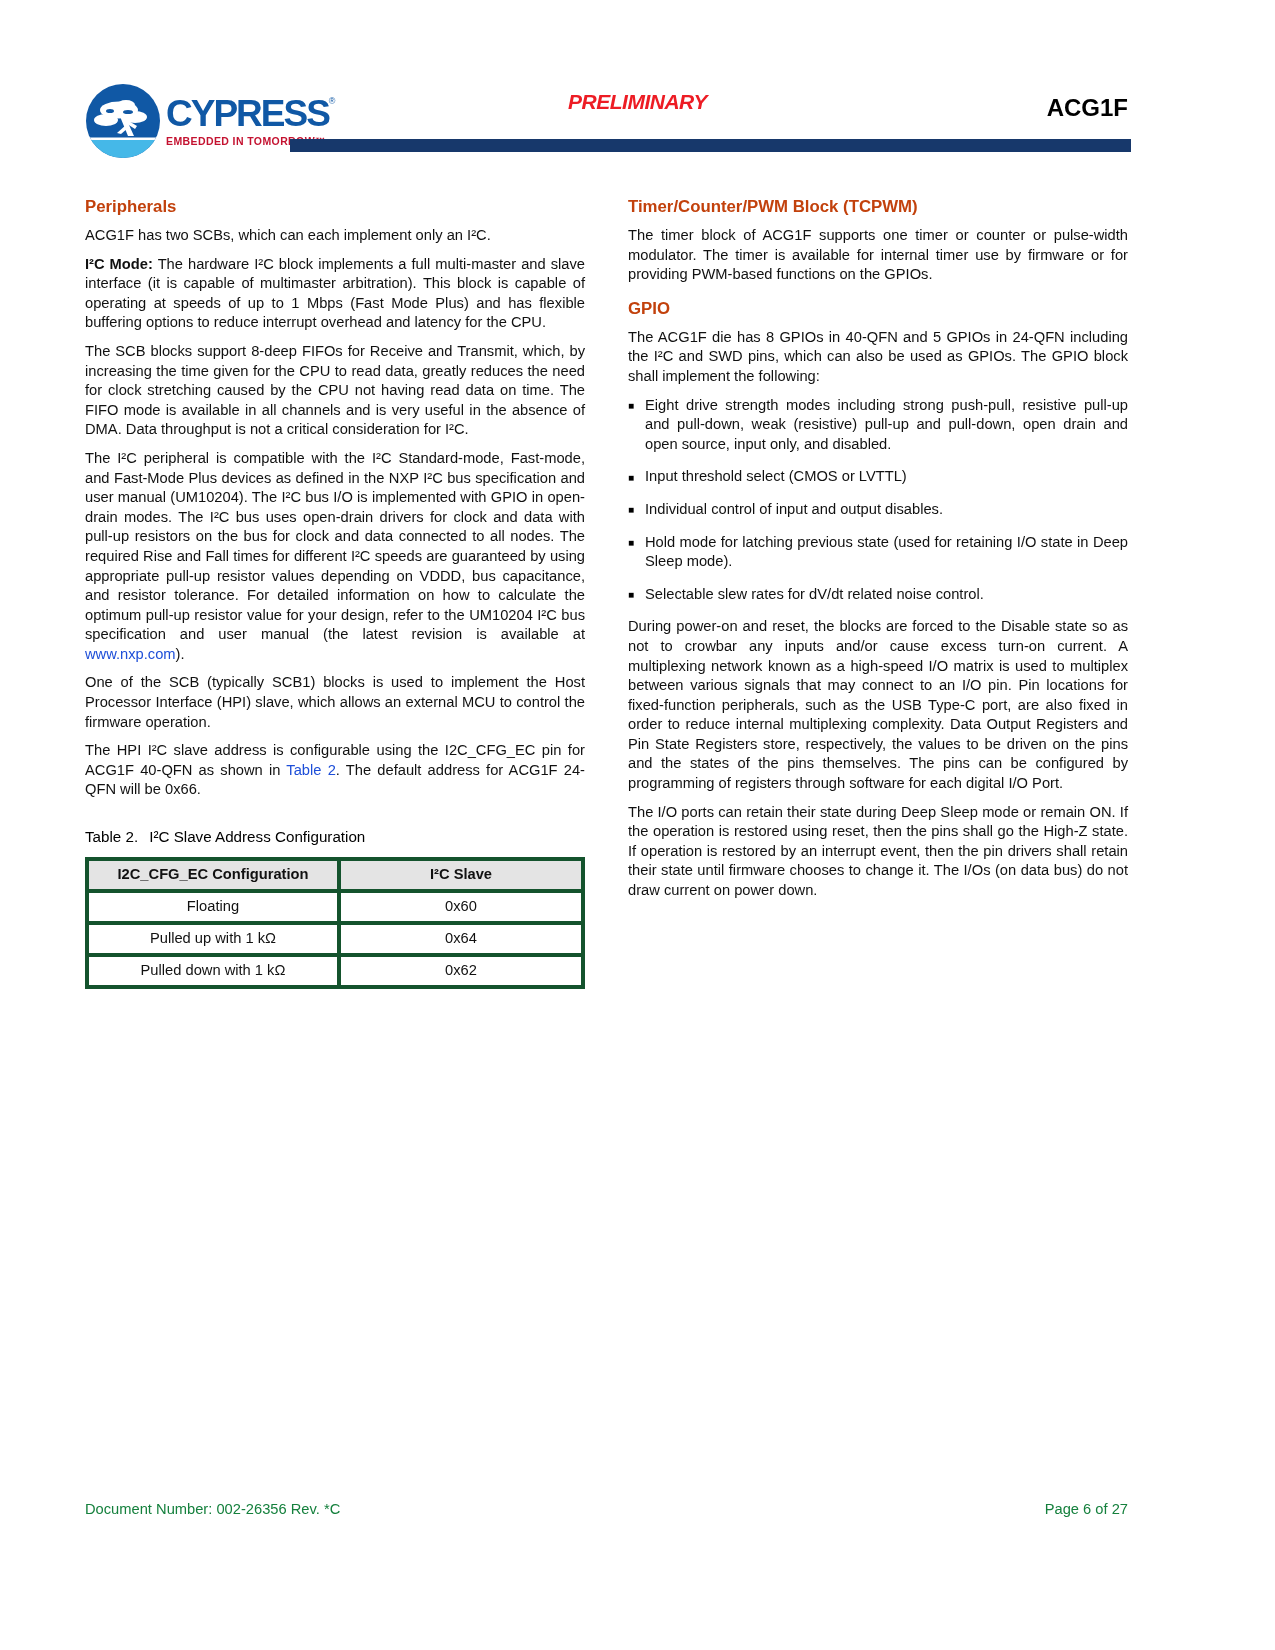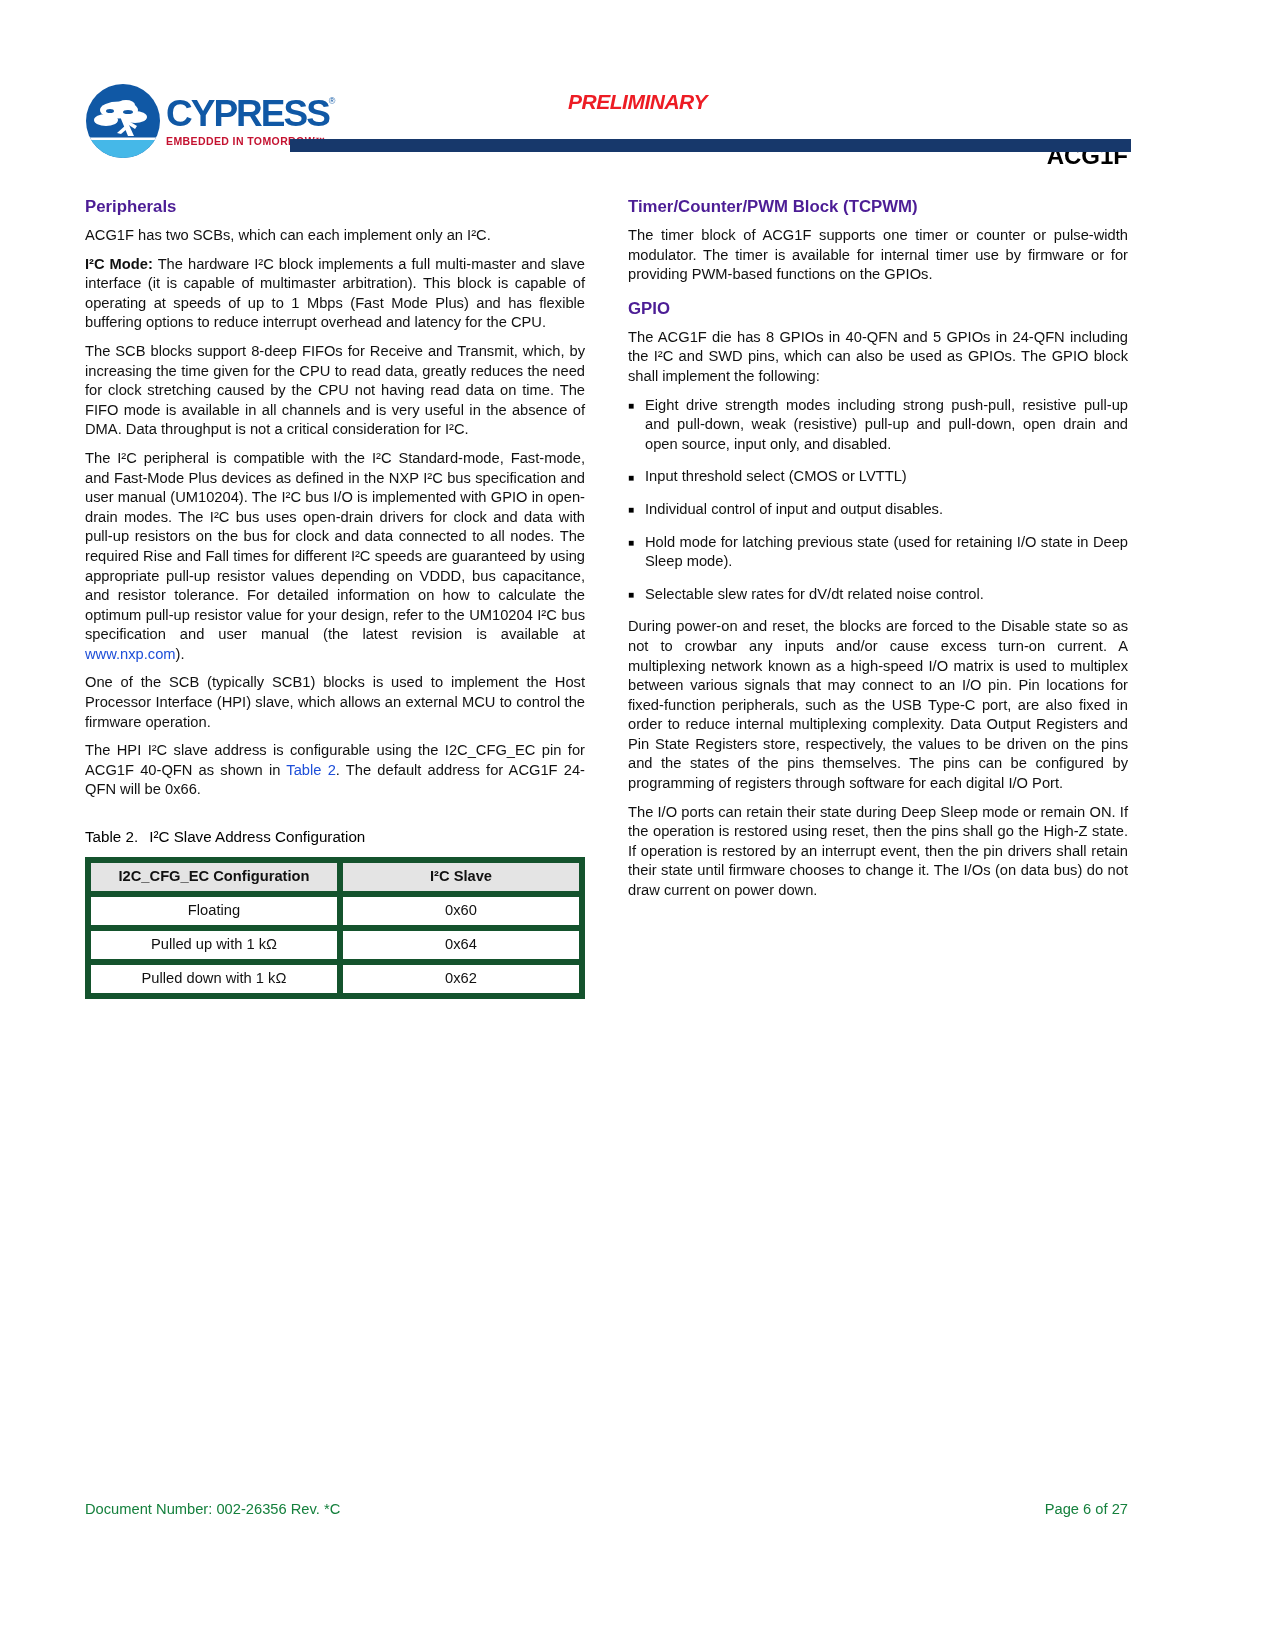--- a/index.html
+++ b/index.html
@@ -22,56 +22,56 @@
     font-size:10.5px; font-weight:bold; color:#c41230;
     letter-spacing:0.4px; margin-top:1px; white-space:nowrap;
   }
   .watermark {
     position:absolute; top:90px; left:0; width:1275px; text-align:center;
     font-size:21px; font-weight:bold; font-style:italic; color:#ed1c24;
     letter-spacing:-0.5px;
   }
   .product {
     position:absolute; top:94px; right:147px;
-    font-size:24px; font-weight:bold; color:#000;margin-top:48px;
+    font-size:24px; font-weight:bold; color:#000;
   }
   .header-rule {
     position:absolute; top:139px; left:290px; right:144px; height:13px;
     background:#17386b;
   }
 
   
   .columns {
     position:absolute; top:196px; left:85px; width:1043px;
     display:flex; gap:43px;
   }
   .col { width:500px; font-size:14.7px; line-height:19.6px; text-align:justify; }
   .sec-heading {
     font-size:16.8px; font-weight:bold; line-height:21px;
-    margin:0 0 9px 0; text-align:left; color:#4c1d95;
+    margin:0 0 9px 0; text-align:left; color:#c2410c;
   }
   .sec-heading.mt { margin-top:13px; }
   .para { margin:0 0 9px 0; }
   .lead { font-weight:bold; }
   a.doclink { color:#1d4ed8; text-decoration:none; }
 
   
   .bullets { list-style:none; margin:5px 0 9px 0; padding:0; }
   .bullets li { position:relative; padding-left:17px; margin:0 0 13px 0; }
   .bullets li::before {
     content:"■"; position:absolute; left:0; top:0.5px; font-size:10px; color:#000;
   }
 
   
   .tbl-caption { margin-top:27px; margin-bottom:10px; text-align:left;
     font-size:15.2px; font-weight:normal; color:#000; }
   .tbl-caption .cap-label { margin-right:11px; }
   table.data { border-collapse:collapse; width:500px; table-layout:fixed; }
   table.data th, table.data td {
-    border:6px solid #14532d; font-size:14.7px; padding:3px 6px;
+    border:4px solid #14532d; font-size:14.7px; padding:3px 6px;
     height:22px; text-align:center; vertical-align:middle;
   }
   table.data th { background:#e4e4e4; font-weight:bold; }
   table.data col.c1 { width:252px; }
 
   
   .footer {
     position:absolute; top:1501px; left:85px; right:147px;
     display:flex; justify-content:space-between; font-size:14.7px; color:#15803d;
   }

